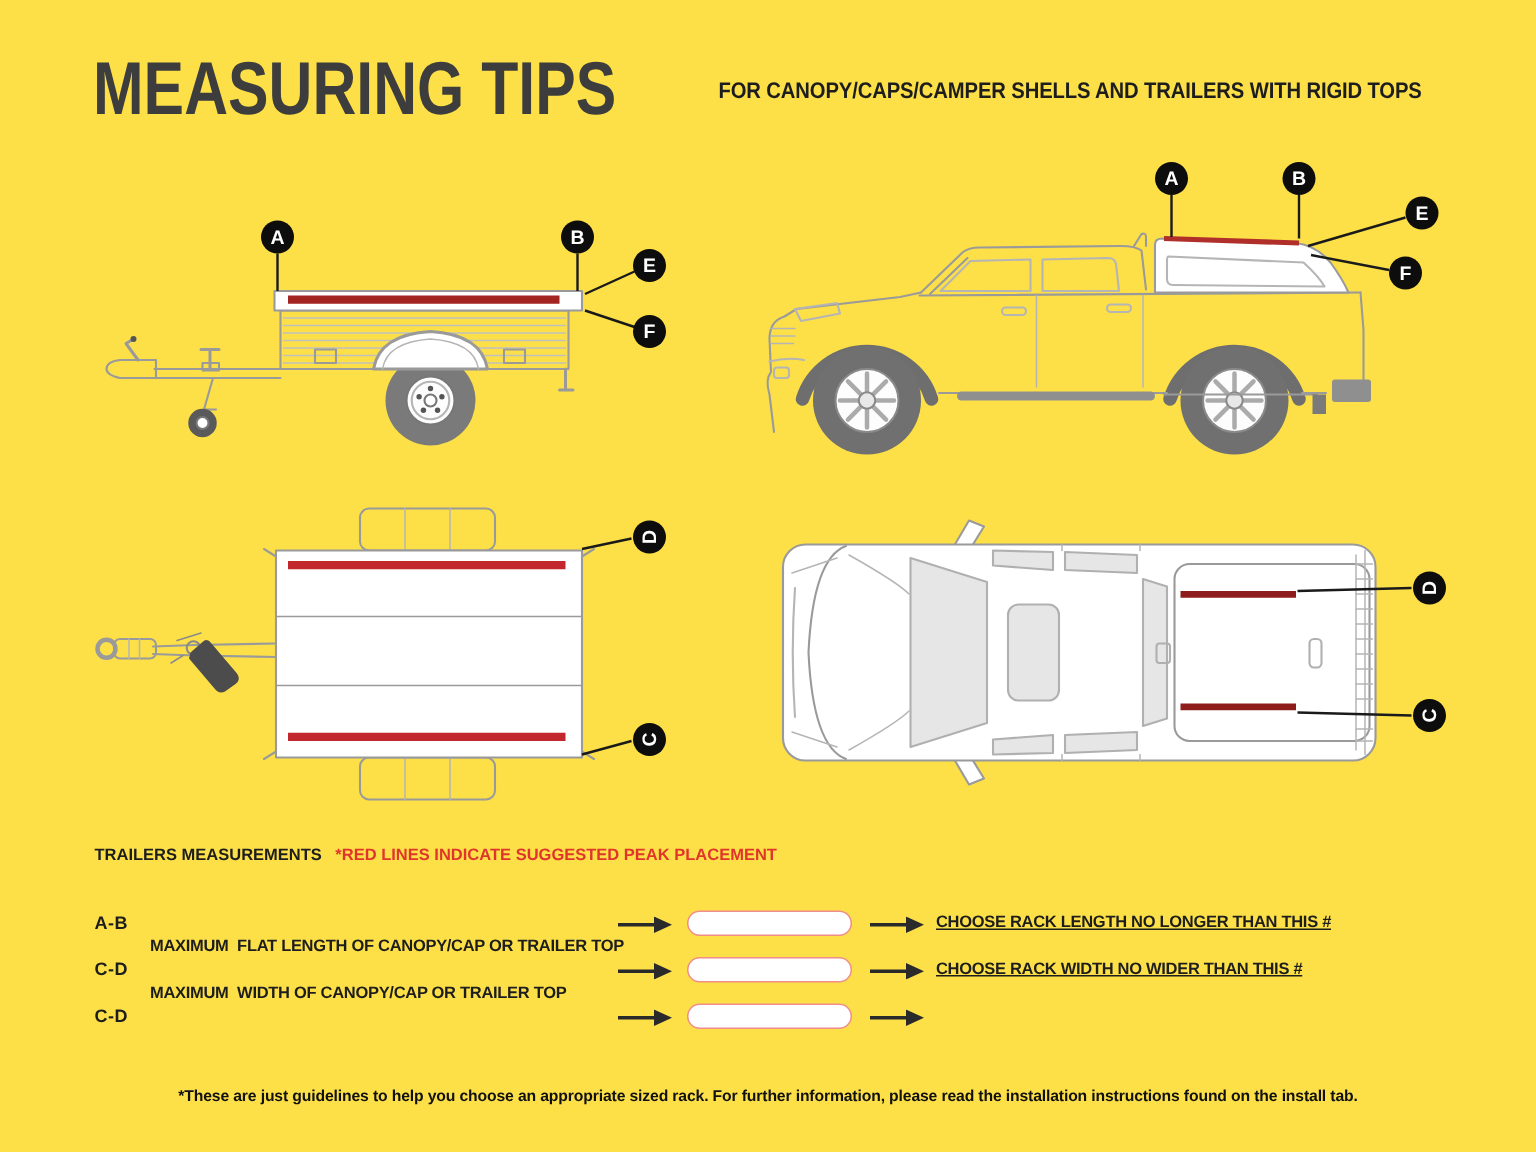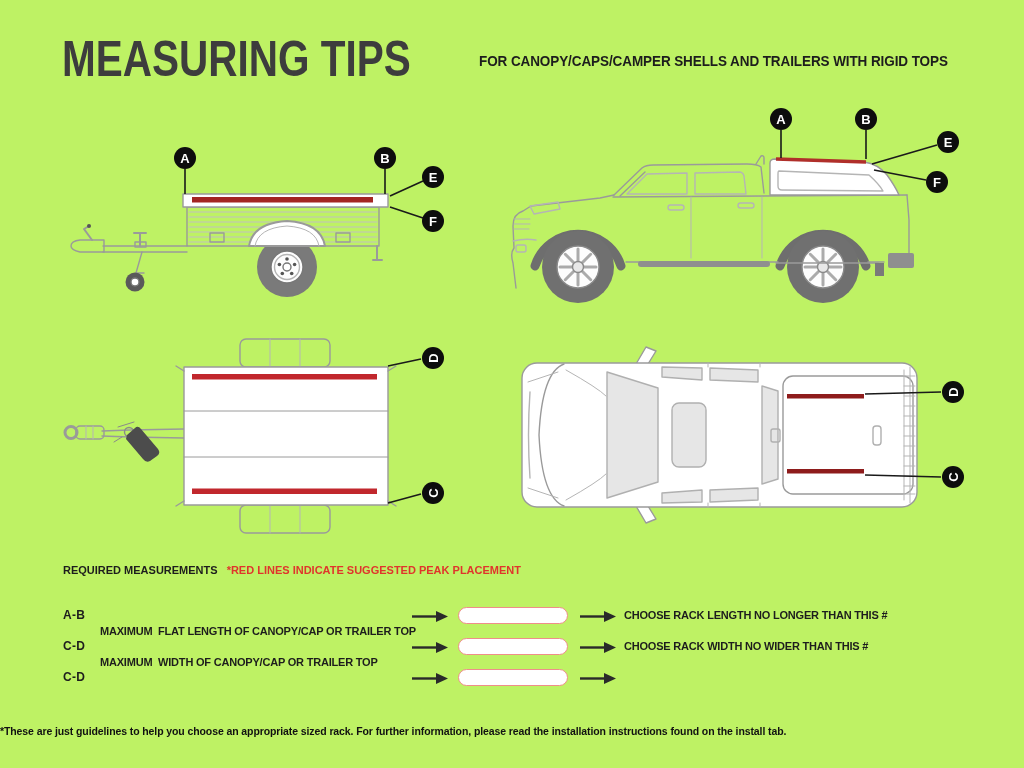--- a/index.html
+++ b/index.html
@@ -1,16 +1,16 @@
 <!DOCTYPE html>
 <html><head>
 <meta charset="utf-8">
 <style>
   html,body{margin:0;padding:0;background:#fff;}
-  .page{position:relative;width:1024px;height:768px;background:#bef264;overflow:hidden;
+  .page{position:relative;width:1024px;height:768px;background:#fde047;overflow:hidden;
         font-family:"Liberation Sans",sans-serif;color:#1d1d1d;}
   .page-title{position:absolute;left:62px;top:34px;font-size:50px;font-weight:bold;
         color:#3d3d3d;letter-spacing:0;transform:scaleX(.81);transform-origin:left top;
         white-space:nowrap;line-height:1.0;}
   .page-subtitle{position:absolute;left:479px;top:52px;font-size:15px;font-weight:bold;
         letter-spacing:-.1px;transform:scaleX(.9);transform-origin:left top;white-space:nowrap;}
   .diagram{position:absolute;}
   .diagram svg{display:block;width:100%;height:100%;}
   .badge-text{fill:#fff;font-family:"Liberation Sans",sans-serif;font-weight:bold;
         font-size:13px;text-anchor:middle;}
@@ -19,22 +19,22 @@
   .mrow{position:absolute;left:63px;width:950px;height:30px;}
   .r1{top:607px;} .r2{top:638px;} .r3{top:669px;}
   .rlabel{position:absolute;left:0;top:1px;font-size:12px;font-weight:bold;letter-spacing:.3px;}
   .rdesc{position:absolute;left:37px;top:17px;width:330px;font-size:11px;font-weight:bold;
         letter-spacing:-.2px;line-height:14px;white-space:pre-wrap;}
   .rarrow1{position:absolute;left:349px;top:4px;}
   .pill{position:absolute;left:395px;top:0;width:108px;height:15px;background:#fff;
         border:1.6px solid #ef8e8a;border-radius:10px;}
   .rarrow2{position:absolute;left:517px;top:4px;}
   .rinstr{position:absolute;left:561px;top:1px;width:390px;font-size:11px;font-weight:bold;
-        letter-spacing:-.2px;line-height:14px;white-space:pre-wrap;}
-  .footer-note{position:absolute;left:0;top:725px;width:1024px;
+        letter-spacing:-.2px;line-height:14px;white-space:pre-wrap;text-decoration:underline;}
+  .footer-note{position:absolute;left:0;top:725px;width:1024px;text-align:center;
         font-size:10.5px;font-weight:bold;letter-spacing:-.1px;color:#111;}
   .arrow-svg{display:block;}
 </style>
 </head>
 <body>
 
 <div class="page">
 
   <div class="page-title">MEASURING TIPS</div>
   <div class="page-subtitle">FOR CANOPY/CAPS/CAMPER SHELLS AND TRAILERS WITH RIGID TOPS</div>
@@ -250,21 +250,21 @@
         <text class="badge-text" x="453" y="66.5" transform="rotate(-90 453 62)">D</text>
       </g>
       <g>
         <circle cx="453" cy="147" r="11" fill="#0d0d0d"></circle>
         <text class="badge-text" x="453" y="151.5" transform="rotate(-90 453 147)">C</text>
       </g>
     </svg>
   </div>
 
   <div class="meas-header">
-    <span>REQUIRED MEASUREMENTS</span><span class="meas-note">*RED LINES INDICATE SUGGESTED PEAK PLACEMENT</span>
+    <span>TRAILERS MEASUREMENTS</span><span class="meas-note">*RED LINES INDICATE SUGGESTED PEAK PLACEMENT</span>
   </div>
 
   <div class="mrow r1">
     <span class="rlabel">A-B</span>
     <span class="rdesc">MAXIMUM  FLAT LENGTH OF CANOPY/CAP OR TRAILER TOP</span>
     <span class="rarrow1">
       <svg class="arrow-svg" width="36" height="11" viewBox="0 0 36 11">
           <line x1="0" y1="5.5" x2="24" y2="5.5" stroke="#2a2a2a" stroke-width="2.4"></line>
           <polygon points="24,0 36,5.5 24,11" fill="#2a2a2a"></polygon>
         </svg>

